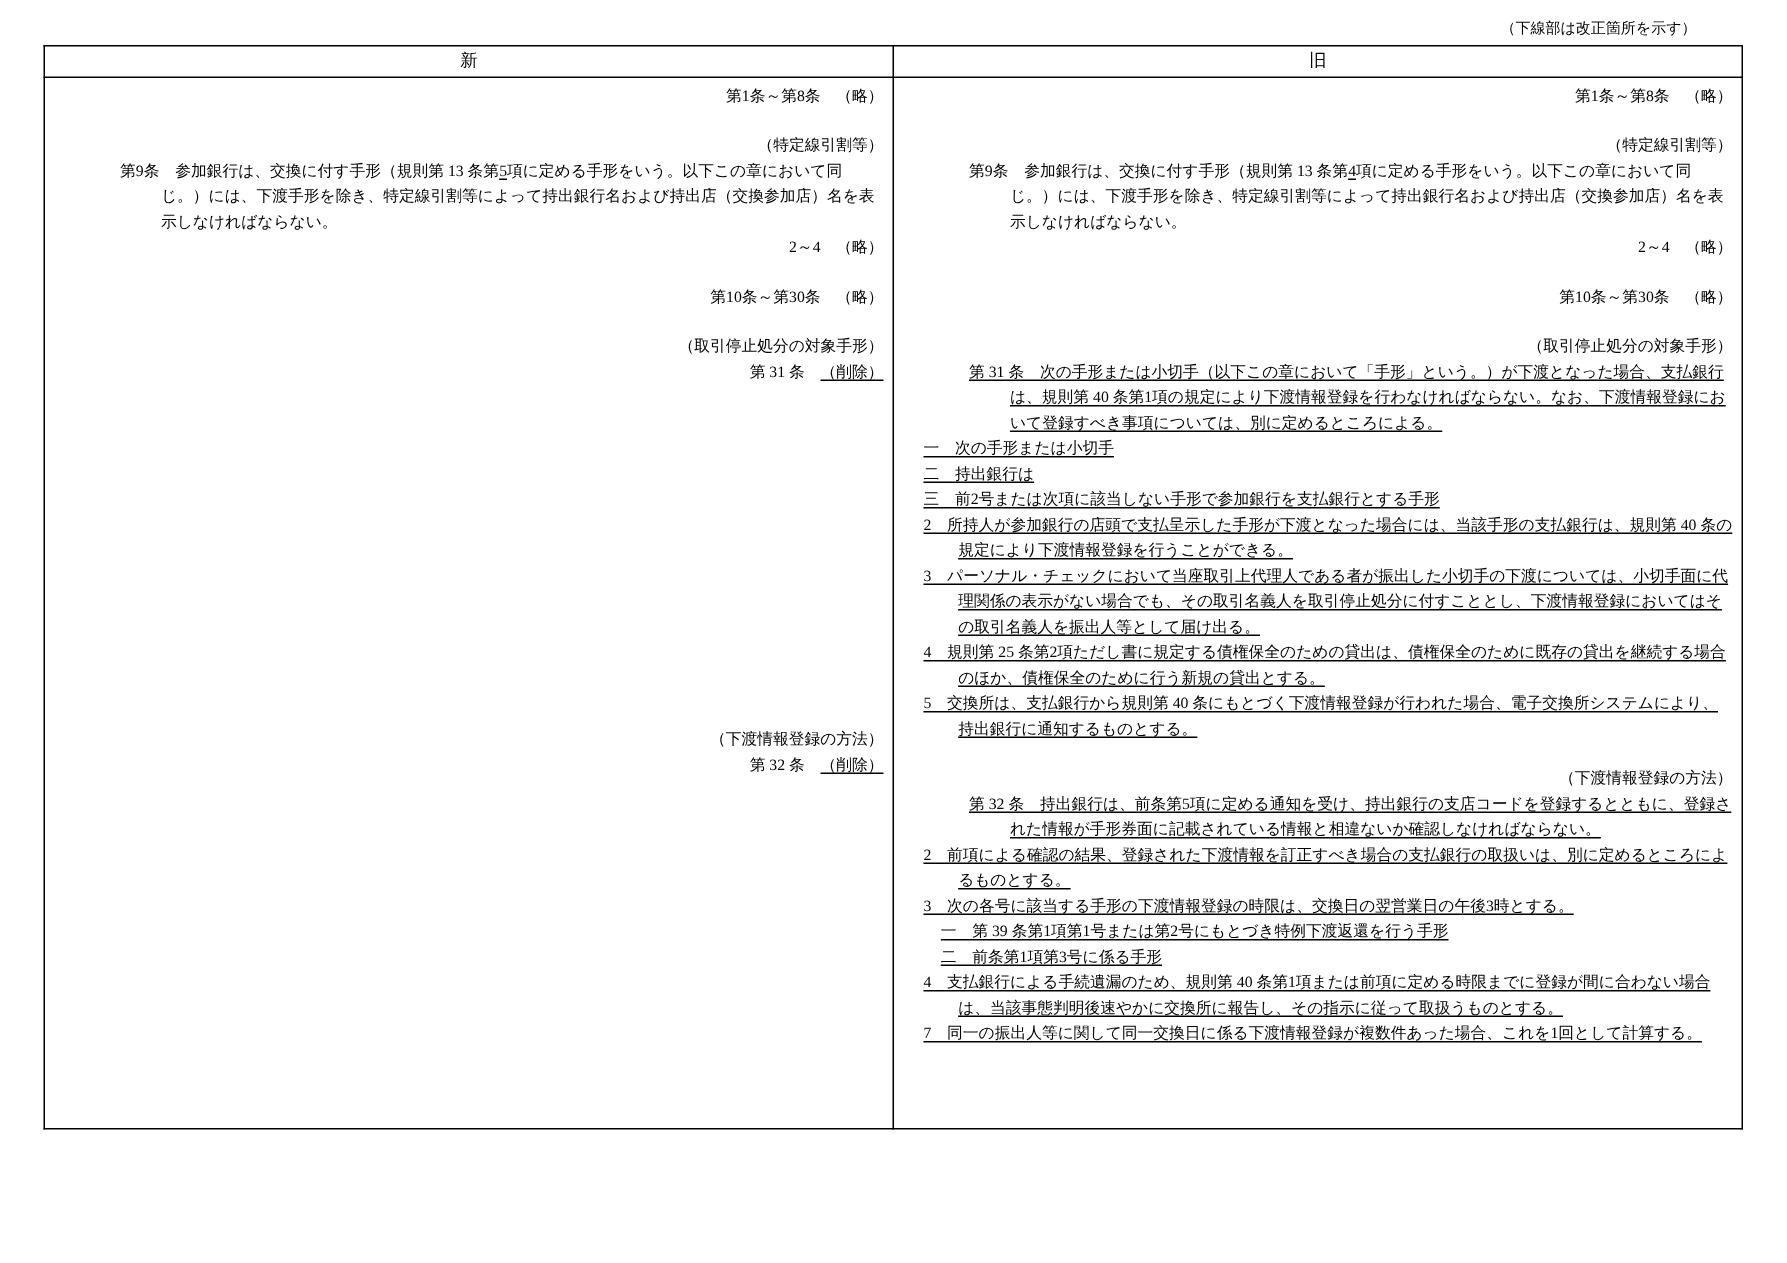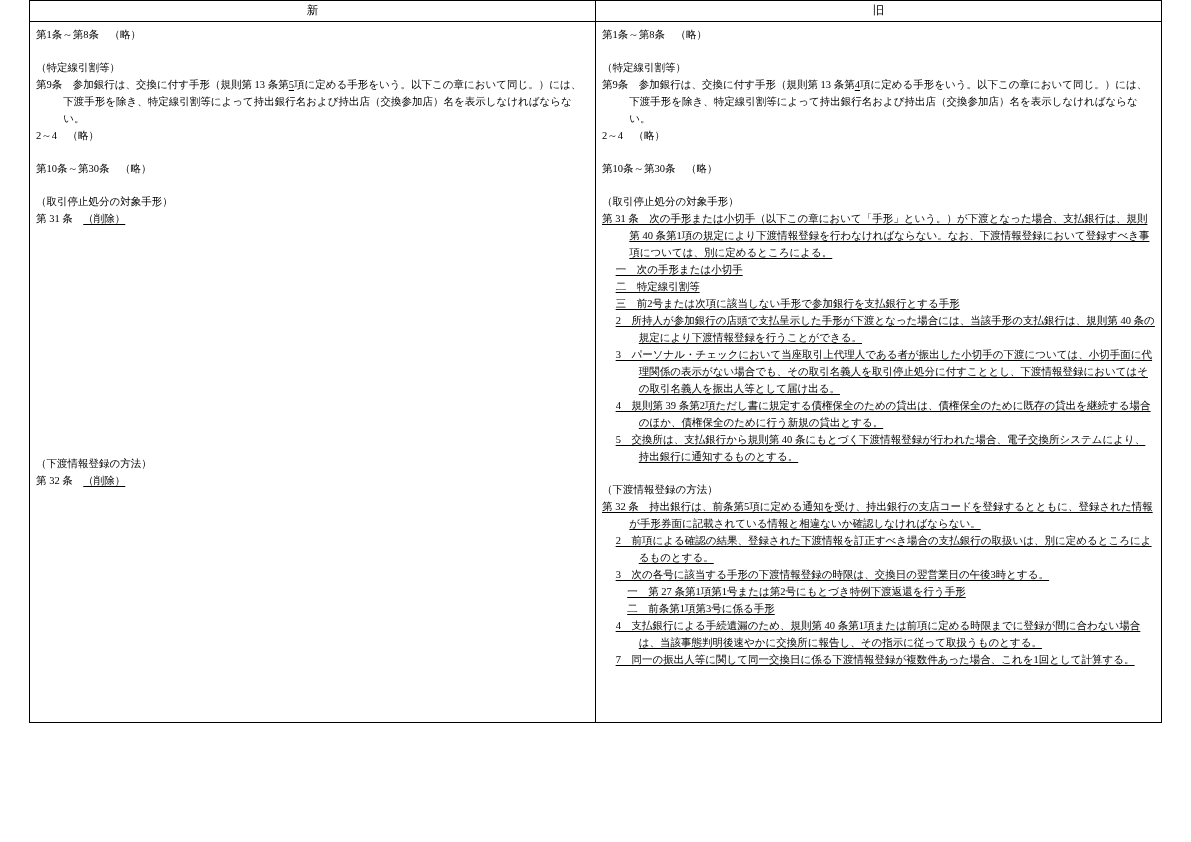--- a/index.html
+++ b/index.html
@@ -50,34 +50,35 @@
     background: #fff;
   }
   table.cmp td {
     border: 1px solid #000;
     vertical-align: top;
     padding: 4px 6px 6px 6px;
     font-size: 10.5px;
     line-height: 1.62;
     height: 690px;
   }
-  .blk { margin: 0 0 0 0; }
+  .blk { margin: 0 0 0 0; text-align: right; }
   .sp { height: 16px; }
-  .hang { padding-left: 2.6em; text-indent: -2.6em; }
+  .hang { padding-left: 2.6em; text-indent: -2.6em; margin-left: 44px; }
   .item { padding-left: 3.5em; text-indent: -2.2em; }
   .item2 { padding-left: 4.6em; text-indent: -2.2em; }
   .u { text-decoration: underline; text-underline-offset: 2px; }
   .cellwrap { }
 </style>
 </head>
 <body>
 
 <div class="page">
 
 
+  <div class="note-line">（下線部は改正箇所を示す）</div>
 
   <table class="cmp">
     <colgroup>
         <col class="c1">
         <col class="c2">
       </colgroup>
     <thead>
       <tr>
         <th>新</th>
         <th>旧</th>
@@ -108,32 +109,32 @@
               <div class="sp"></div>
               <div class="blk">（特定線引割等）</div>
               <div class="hang">第9条　参加銀行は、交換に付す手形（規則第 13 条第<span class="u">4</span>項に定める手形をいう。以下この章において同じ。）には、下渡手形を除き、特定線引割等によって持出銀行名および持出店（交換参加店）名を表示しなければならない。</div>
               <div class="blk">2～4　（略）</div>
               <div class="sp"></div>
               <div class="blk">第10条～第30条　（略）</div>
               <div class="sp"></div>
               <div class="blk">（取引停止処分の対象手形）</div>
               <div class="hang"><span class="u">第 31 条　次の手形または小切手（以下この章において「手形」という。）が下渡となった場合、支払銀行は、規則第 40 条第1項の規定により下渡情報登録を行わなければならない。なお、下渡情報登録において登録すべき事項については、別に定めるところによる。</span></div>
               <div class="item"><span class="u">一　次の手形または小切手</span></div>
-              <div class="item"><span class="u">二　特定線引割等</span></div>
+              <div class="item"><span class="u">二　持出銀行は</span></div>
               <div class="item"><span class="u">三　前2号または次項に該当しない手形で参加銀行を支払銀行とする手形</span></div>
               <div class="item"><span class="u">2　所持人が参加銀行の店頭で支払呈示した手形が下渡となった場合には、当該手形の支払銀行は、規則第 40 条の規定により下渡情報登録を行うことができる。</span></div>
               <div class="item"><span class="u">3　パーソナル・チェックにおいて当座取引上代理人である者が振出した小切手の下渡については、小切手面に代理関係の表示がない場合でも、その取引名義人を取引停止処分に付すこととし、下渡情報登録においてはその取引名義人を振出人等として届け出る。</span></div>
-              <div class="item"><span class="u">4　規則第 39 条第2項ただし書に規定する債権保全のための貸出は、債権保全のために既存の貸出を継続する場合のほか、債権保全のために行う新規の貸出とする。</span></div>
+              <div class="item"><span class="u">4　規則第 25 条第2項ただし書に規定する債権保全のための貸出は、債権保全のために既存の貸出を継続する場合のほか、債権保全のために行う新規の貸出とする。</span></div>
               <div class="item"><span class="u">5　交換所は、支払銀行から規則第 40 条にもとづく下渡情報登録が行われた場合、電子交換所システムにより、持出銀行に通知するものとする。</span></div>
               <div class="sp"></div>
               <div class="blk">（下渡情報登録の方法）</div>
               <div class="hang"><span class="u">第 32 条　持出銀行は、前条第5項に定める通知を受け、持出銀行の支店コードを登録するとともに、登録された情報が手形券面に記載されている情報と相違ないか確認しなければならない。</span></div>
               <div class="item"><span class="u">2　前項による確認の結果、登録された下渡情報を訂正すべき場合の支払銀行の取扱いは、別に定めるところによるものとする。</span></div>
               <div class="item"><span class="u">3　次の各号に該当する手形の下渡情報登録の時限は、交換日の翌営業日の午後3時とする。</span></div>
-              <div class="item2"><span class="u">一　第 27 条第1項第1号または第2号にもとづき特例下渡返還を行う手形</span></div>
+              <div class="item2"><span class="u">一　第 39 条第1項第1号または第2号にもとづき特例下渡返還を行う手形</span></div>
               <div class="item2"><span class="u">二　前条第1項第3号に係る手形</span></div>
               <div class="item"><span class="u">4　支払銀行による手続遺漏のため、規則第 40 条第1項または前項に定める時限までに登録が間に合わない場合は、当該事態判明後速やかに交換所に報告し、その指示に従って取扱うものとする。</span></div>
               <div class="item"><span class="u">7　同一の振出人等に関して同一交換日に係る下渡情報登録が複数件あった場合、これを1回として計算する。</span></div>
             </div>
         </td>
       </tr>
     </tbody>
   </table>
 
 </div>

